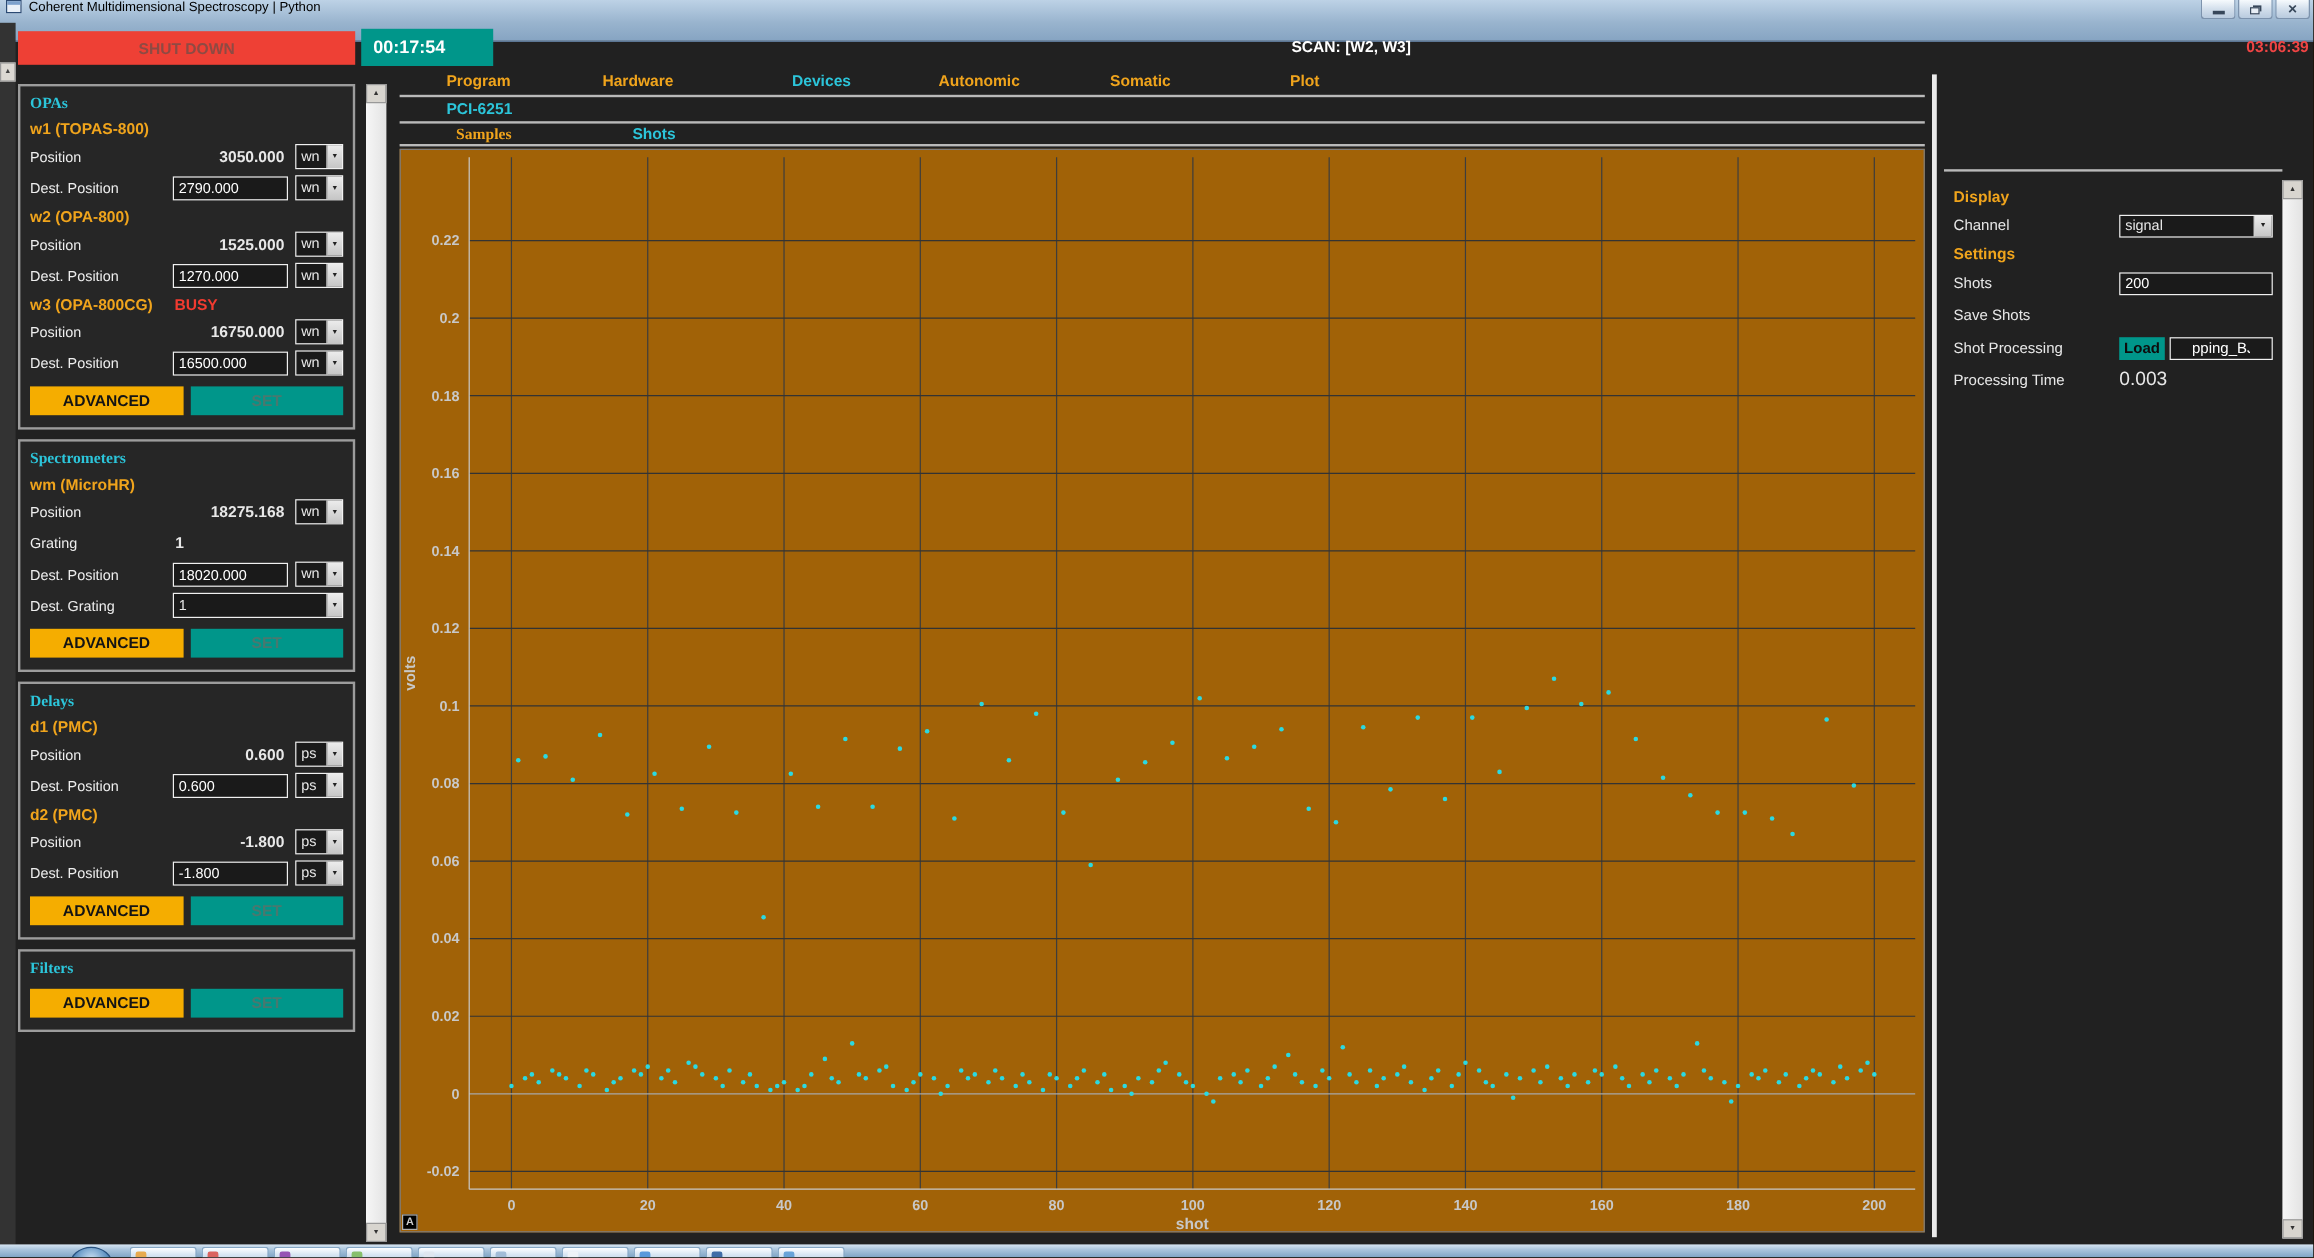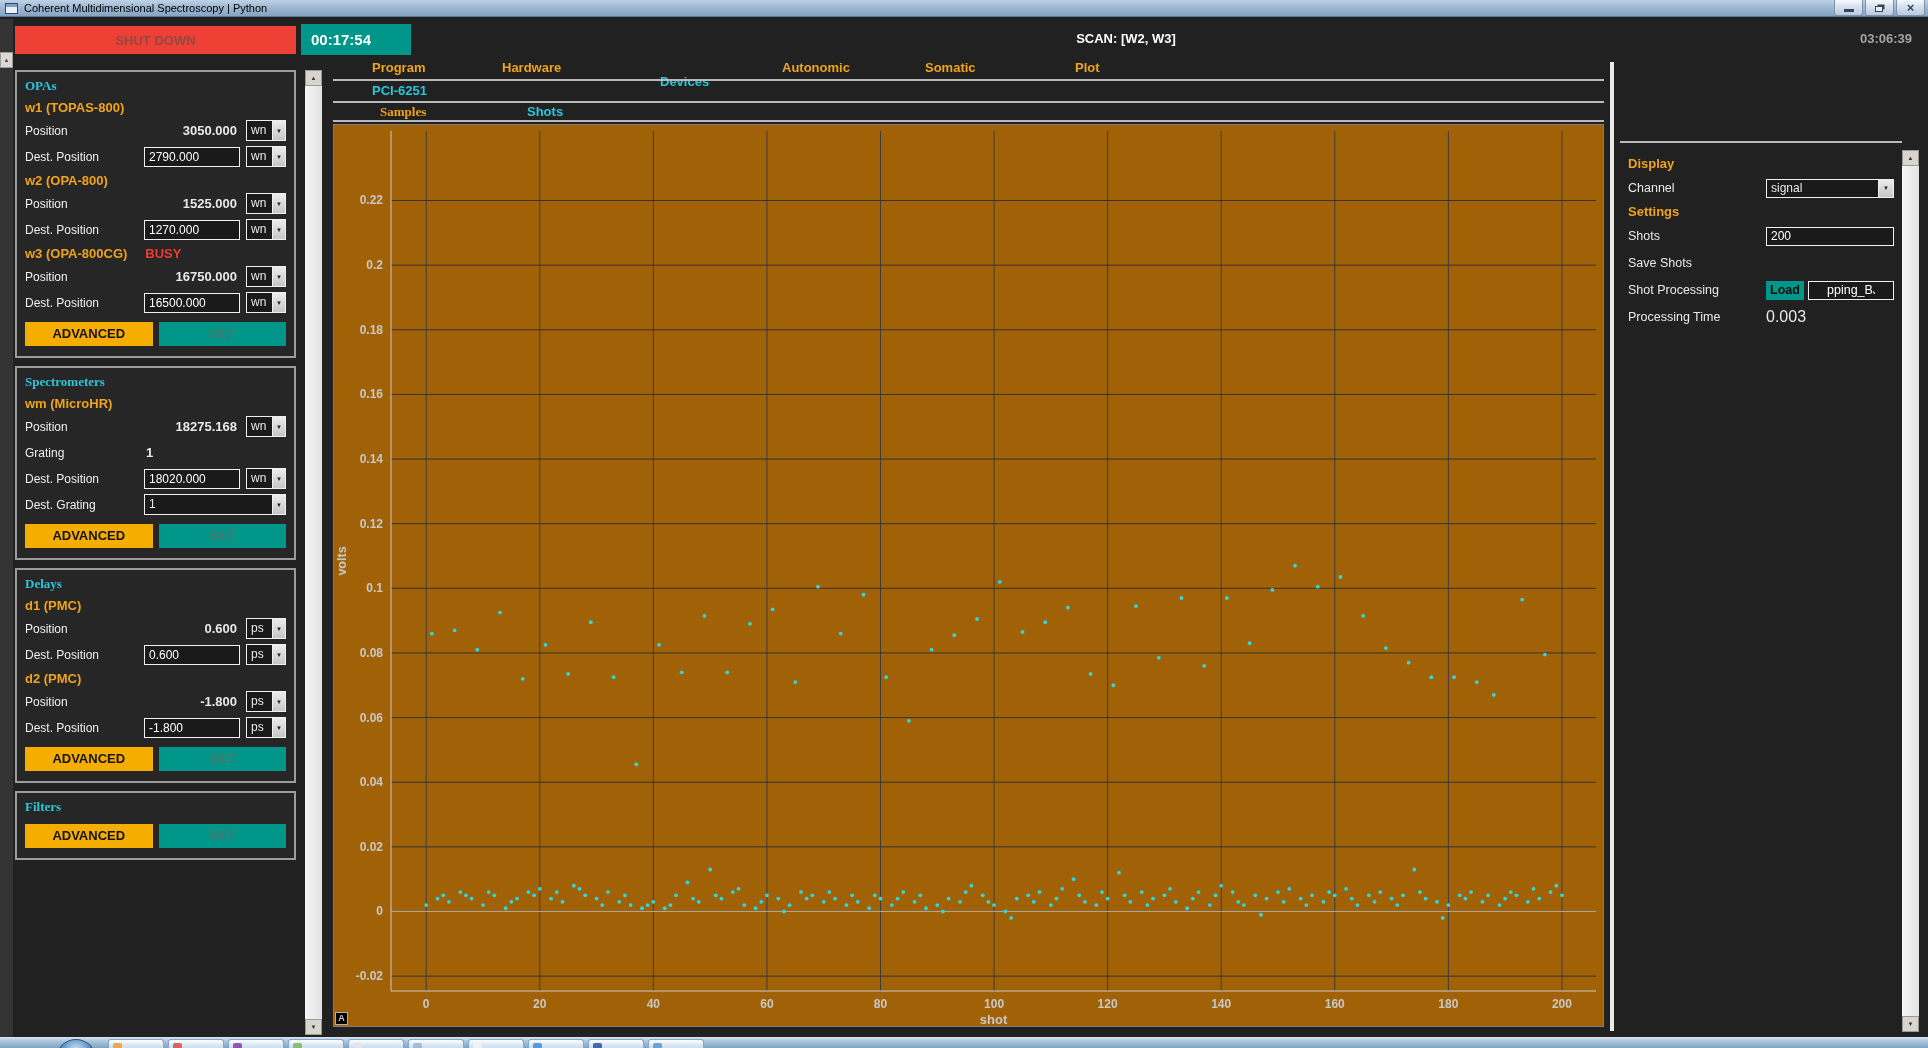--- a/index.html
+++ b/index.html
@@ -1,23 +1,23 @@
 <!DOCTYPE html>
 <html><head>
 <meta charset="utf-8">
 <style>
   * { box-sizing: border-box; margin: 0; padding: 0; }
   html,body { background:#000; }
   body { font-family:"Liberation Sans","DejaVu Sans",sans-serif; }
   #root { position:relative; width:1928px; height:1048px; background:#212121; overflow:hidden; color:#e8e8e8; font-size:12px; }
 
   
-  #titlebar { position:absolute; left:0; top:0; width:1928px; height:17px;
+  #titlebar { position:absolute; left:0; top:0; width:1928px; height:35px;
     background:linear-gradient(#bdd2e6,#99b4ce 55%,#86a4c2); border-bottom:1px solid #5c7694;
-    display:flex; align-items:center; color:#000; font-size:11px; }
+    display:flex; color:#000; font-size:11px; }
   #title-icon { width:13px; height:11px; margin:0 6px 0 5px; background:#e9f0f8; border:1px solid #2b4a73; position:relative; }
   #title-icon::before { content:""; position:absolute; left:0; top:0; width:100%; height:3px; background:#7ba0cc; }
   #win-btns { position:absolute; right:3px; top:0; display:flex; gap:2px; }
   .winbtn { width:29px; height:16px; background:linear-gradient(#f6fafd,#d3dfec 50%,#b9cbde);
     border:1px solid #7d93ad; border-top:none; border-radius:0 0 3px 3px;
     display:flex; align-items:center; justify-content:center; color:#37475a; }
   .winbtn .bar { width:10px; height:3px; background:#37475a; margin-top:5px; }
   .winbtn .sq  { width:8px; height:6px; border:1px solid #37475a; background:#e8eef5; box-shadow:2px -2px 0 -0.5px #37475a; margin-top:2px; margin-left:-2px; }
   .winbtn.close { font-size:13px; font-weight:bold; }
 
@@ -25,21 +25,21 @@
   #left-gutter { position:absolute; left:0; top:19px; width:13px; height:1018px; background:#333; }
   .gutter-btn { margin-top:33px; width:13px; height:16px; background:#dcd9d3; border:1px solid #9a9a9a;
     color:#444; font-size:6px; text-align:center; line-height:14px; }
 
   
   #shutdown { position:absolute; left:15px; top:26px; width:281px; height:28px; background:#ee4035; border:none;
     color:#8e4a43; font-weight:bold; font-size:13px; font-family:inherit; }
   #timer { position:absolute; left:301px; top:24px; width:110px; height:31px; background:#00968a; color:#fff;
     font-weight:bold; font-size:15px; display:flex; align-items:center; padding-left:10px; }
   #scan-label { position:absolute; left:1126px; top:31px; transform:translateX(-50%); color:#fff; font-weight:bold; font-size:13px; white-space:nowrap; }
-  #clock { position:absolute; right:16px; top:31px; color:#a3a3a3; font-weight:bold; font-size:13px; }
+  #clock { position:absolute; right:4px; top:31px; color:#ef4444; font-weight:bold; font-size:13px; }
 
   
   #sidebar { position:absolute; left:15px; top:70px; width:281px; }
   .sb-box { border:2px solid #9c9c9c; background:#262626; margin-bottom:8px; padding:4px 8px 10px 8px; }
   .sec-title { color:#2cc5da; font-weight:bold; font-size:13px; margin:2px 0 2px;font-family:Liberation Serif, serif; }
   .hw-name { color:#f0a41c; font-weight:bold; font-size:13px; margin:6px 0 2px; display:flex; align-items:center; }
   .hw-busy { color:#f23b30; margin-left:18px; }
   .sb-row { display:flex; align-items:center; margin-top:5px; height:21px; }
   .sb-label { flex:1; color:#eee; }
   .sb-value { width:96px; text-align:right; font-weight:bold; font-size:13px; padding-right:3px; white-space:nowrap; overflow:hidden; }
@@ -62,21 +62,21 @@
   #right-scrollbar { left:1902px; top:150px; height:882px; }
   .scroll-arrow { position:absolute; left:0; width:17px; height:16px; background:#d8d5cf; border:1px solid #999;
     color:#333; font-size:6px; text-align:center; line-height:14px; }
   .scroll-arrow.up { top:0; } .scroll-arrow.down { bottom:0; }
   #splitter { position:absolute; left:1610px; top:62px; width:4px; height:969px; background:#eaeaea; }
 
   
   #main-tabs { position:absolute; left:333px; top:60px; width:1271px; display:flex; }
   #main-tabs .tab:first-child { margin-left:39px; }
   #main-tabs .tab:nth-child(1){width:130px;} #main-tabs .tab:nth-child(2){width:158px;}
-  #main-tabs .tab:nth-child(3){width:122px;margin-top:14px;} #main-tabs .tab:nth-child(4){width:143px;}
+  #main-tabs .tab:nth-child(3){width:122px;} #main-tabs .tab:nth-child(4){width:143px;}
   #main-tabs .tab:nth-child(5){width:150px;} #main-tabs .tab:nth-child(6){width:80px;}
   .tab { font-weight:bold; font-size:13px; color:#f0a41c; cursor:default; }
   .tab.active { color:#2cc5da; }
   .hr { position:absolute; left:333px; width:1271px; height:2px; background:#b9b9b9; }
   #hr1{top:79px;} #hr2{top:101px;} #hr3{top:120px;}
   #device-tabs { position:absolute; left:372px; top:83px; display:flex; }
   #sub-tabs { position:absolute; left:333px; top:104px; display:flex; }
   #sub-tabs .tab:first-child { margin-left:47px; width:147px;font-family:Liberation Serif, serif; }
 
   

